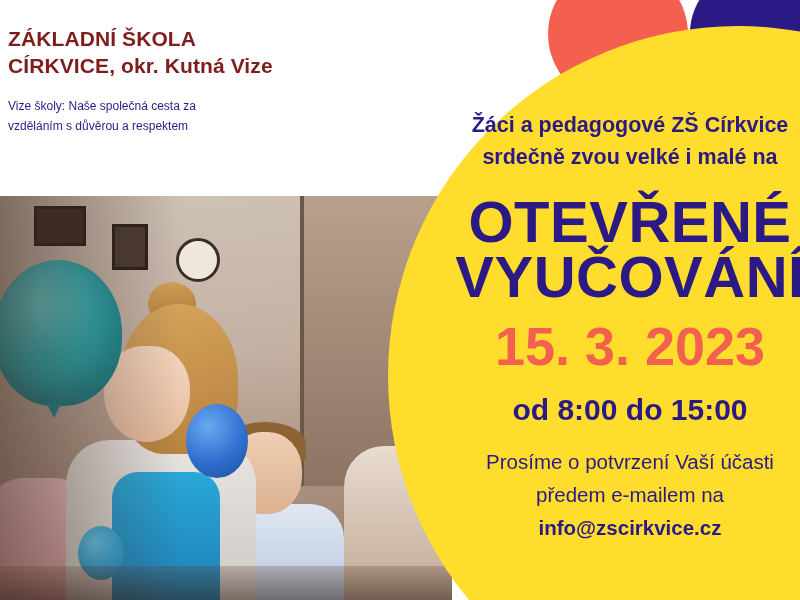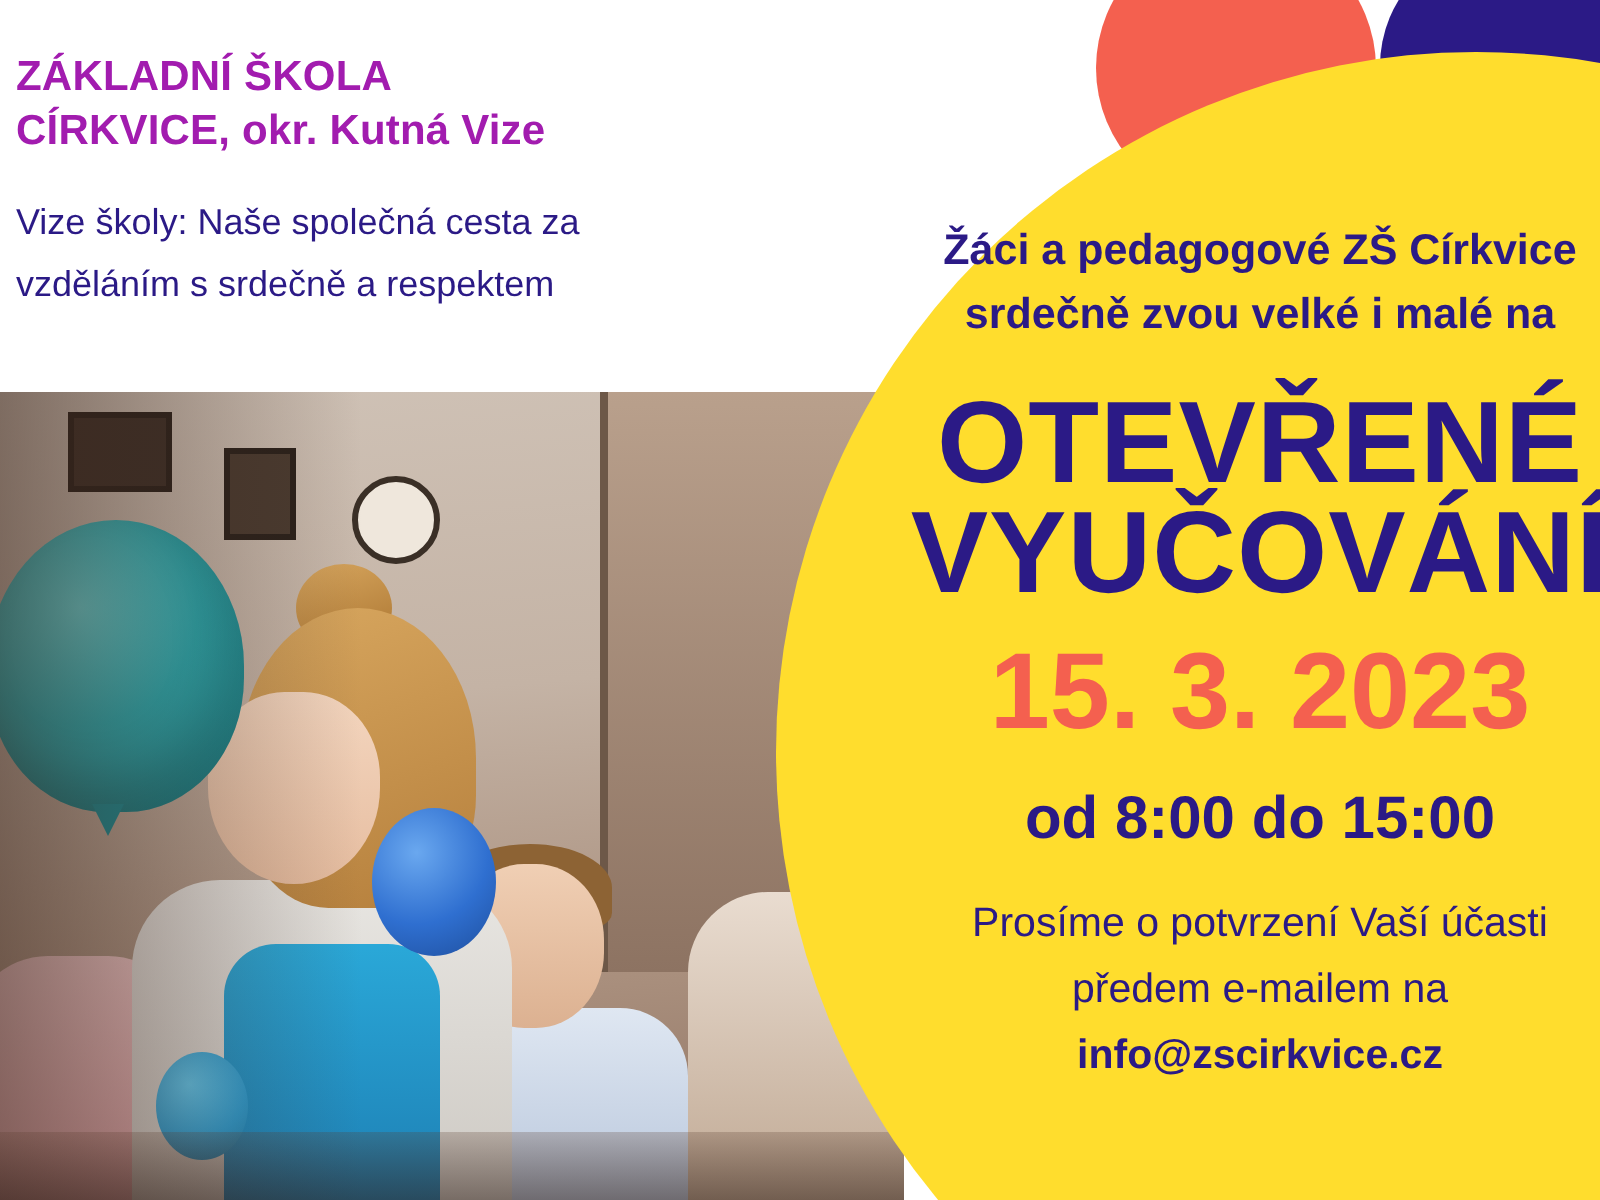--- a/index.html
+++ b/index.html
@@ -54,30 +54,30 @@
 
   
   .school-head {
     position: absolute;
     left: 8px;
     top: 26px;
     z-index: 6;
     width: 400px;
   }
   .school-name {
-    color: #a21caf;
+    color: #7f1d1d;
     font-size: 21px;
     font-weight: bold;
     line-height: 1.28;
     letter-spacing: 0.1px;
   }
   .school-vision {
     margin-top: 16px;
     color: #2b1a86;
-    font-size: 18px;
+    font-size: 12px;
     font-weight: normal;
     line-height: 1.72;
   }
 
   
   .photo {
     position: absolute;
     left: 0;
     top: 196px;
     width: 452px;
@@ -255,21 +255,21 @@
 
   <div class="circle-yellow"></div>
 
   <div class="school-head">
     <div class="school-name">
       <div>ZÁKLADNÍ ŠKOLA</div>
       <div>CÍRKVICE, okr. Kutná Vize</div>
     </div>
     <div class="school-vision">
       <div>Vize školy: Naše společná cesta za</div>
-      <div>vzděláním s srdečně a respektem</div>
+      <div>vzděláním s důvěrou a respektem</div>
     </div>
   </div>
 
   <div class="photo">
     <div class="ph-wall"></div>
     <div class="ph-door"></div>
     <div class="ph-frame1"></div>
     <div class="ph-frame2"></div>
     <div class="ph-clock"></div>
     <div class="ph-child-right"></div>

